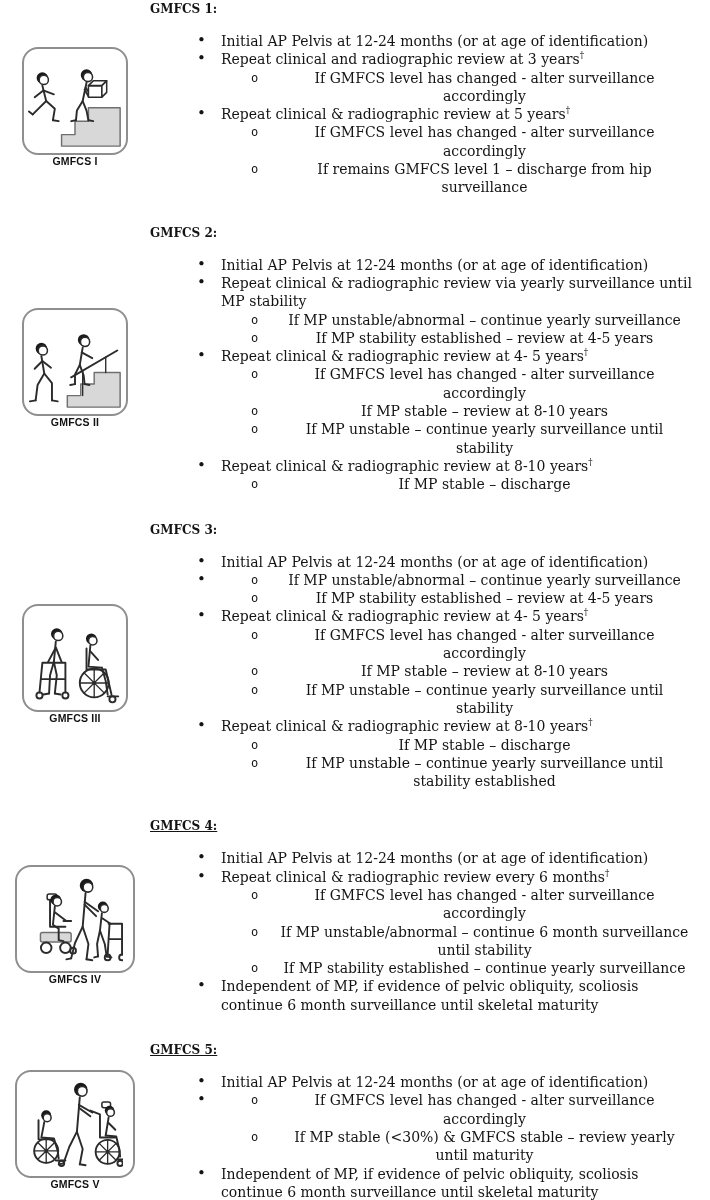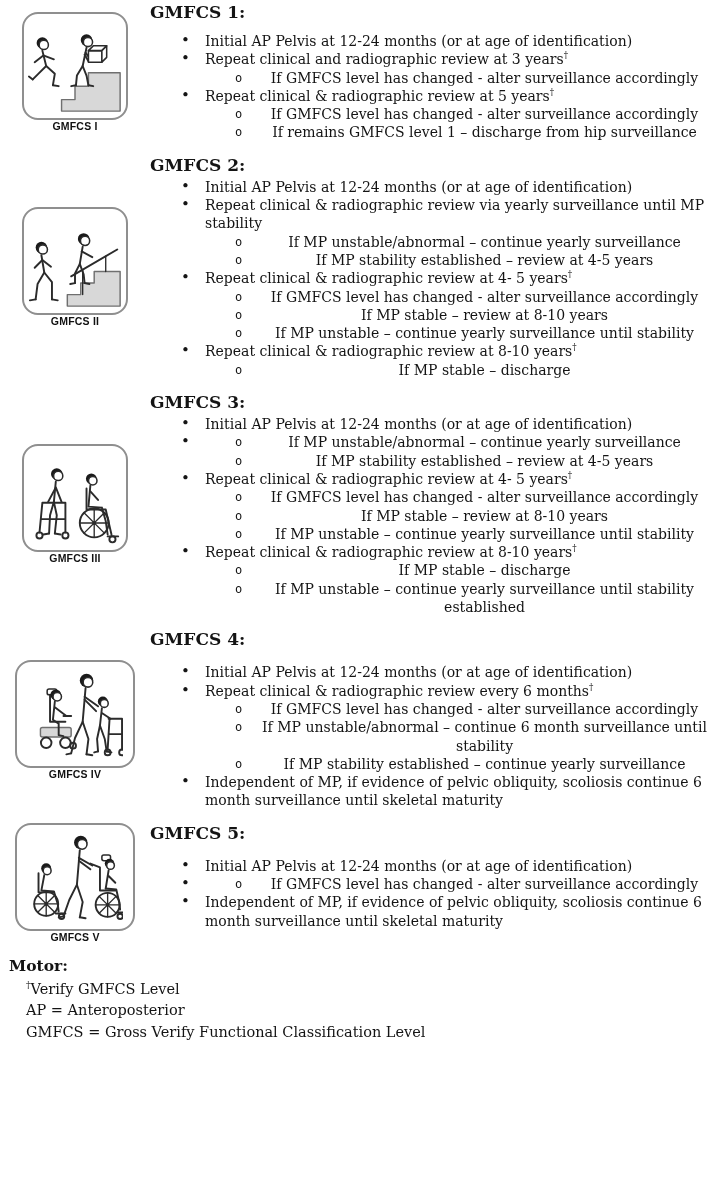--- a/index.html
+++ b/index.html
@@ -14,25 +14,25 @@
     width:106px;height:108px;border:2px solid #8f8f8f;border-radius:16px;
     background:#fff;display:flex;align-items:center;justify-content:center;box-sizing:border-box;
   }
   .wide .icon-box{width:120px;}
   .icon-box svg{width:96px;height:96px;}
   .icon-caption{
     font-family:"Liberation Sans", sans-serif;font-weight:bold;font-size:10.5px;
     color:#111;letter-spacing:.2px;
   }
   .text-col{flex:1;min-width:0;padding-right:1px;}
-  .heading{font-size:17px;font-weight:bold;margin:0;}
+  .heading{font-size:12px;font-weight:bold;margin:0;}
   .hg-s{margin-bottom:3px;}
   .hg-m{margin-bottom:10px;}
-  .hg-l{margin-bottom:14px;}
-  ul.l1{list-style:none;margin:0;padding:0 0 0 30px;}
+  .hg-l{margin-bottom:14px;text-decoration:underline;}
+  ul.l1{list-style:none;margin:16px;padding:0 0 0 30px;}
   li.b1{position:relative;padding-left:25px;font-size:14px;line-height:18.3px;}
   li.b1::before{content:"\2022";position:absolute;left:1px;top:-1px;font-size:15px;}
   ul.l2{list-style:none;margin:0;padding:0 0 0 30px;text-align:center;}
   li.b2{position:relative;padding-left:25px;font-size:14px;line-height:18.3px;}
   li.b2::before{
     content:"o";position:absolute;left:0;top:0;
     font-family:"DejaVu Sans Mono", monospace;font-size:12px;
   }
   sup{font-size:.62em;line-height:0;}
   .legend{margin:2px 0 0 9px;}
@@ -297,20 +297,21 @@
         </svg>
       </div>
       <div class="icon-caption">GMFCS V</div>
     </div>
     <div class="text-col">
       <h3 class="heading hg-l">GMFCS 5:</h3>
       <ul class="l1">
           <li class="b1"><span>Initial AP Pelvis at 12-24 months (or at age of identification)</span></li>
           <li class="b1"><ul class="l2">
               <li class="b2">If GMFCS level has changed - alter surveillance accordingly</li>
+              <li class="b2">If MP stable (&lt;30%) &amp; GMFCS stable – review yearly until maturity</li>
             </ul></li>
           <li class="b1"><span>Independent of MP, if evidence of pelvic obliquity, scoliosis continue 6 month surveillance until skeletal maturity</span></li>
         </ul>
     </div>
   </section>
 
   <section class="legend">
     <h3 class="heading">Motor:</h3>
     <ul class="legend-list">
         <li class="legend-line"><span><sup>†</sup>Verify GMFCS Level</span></li>

